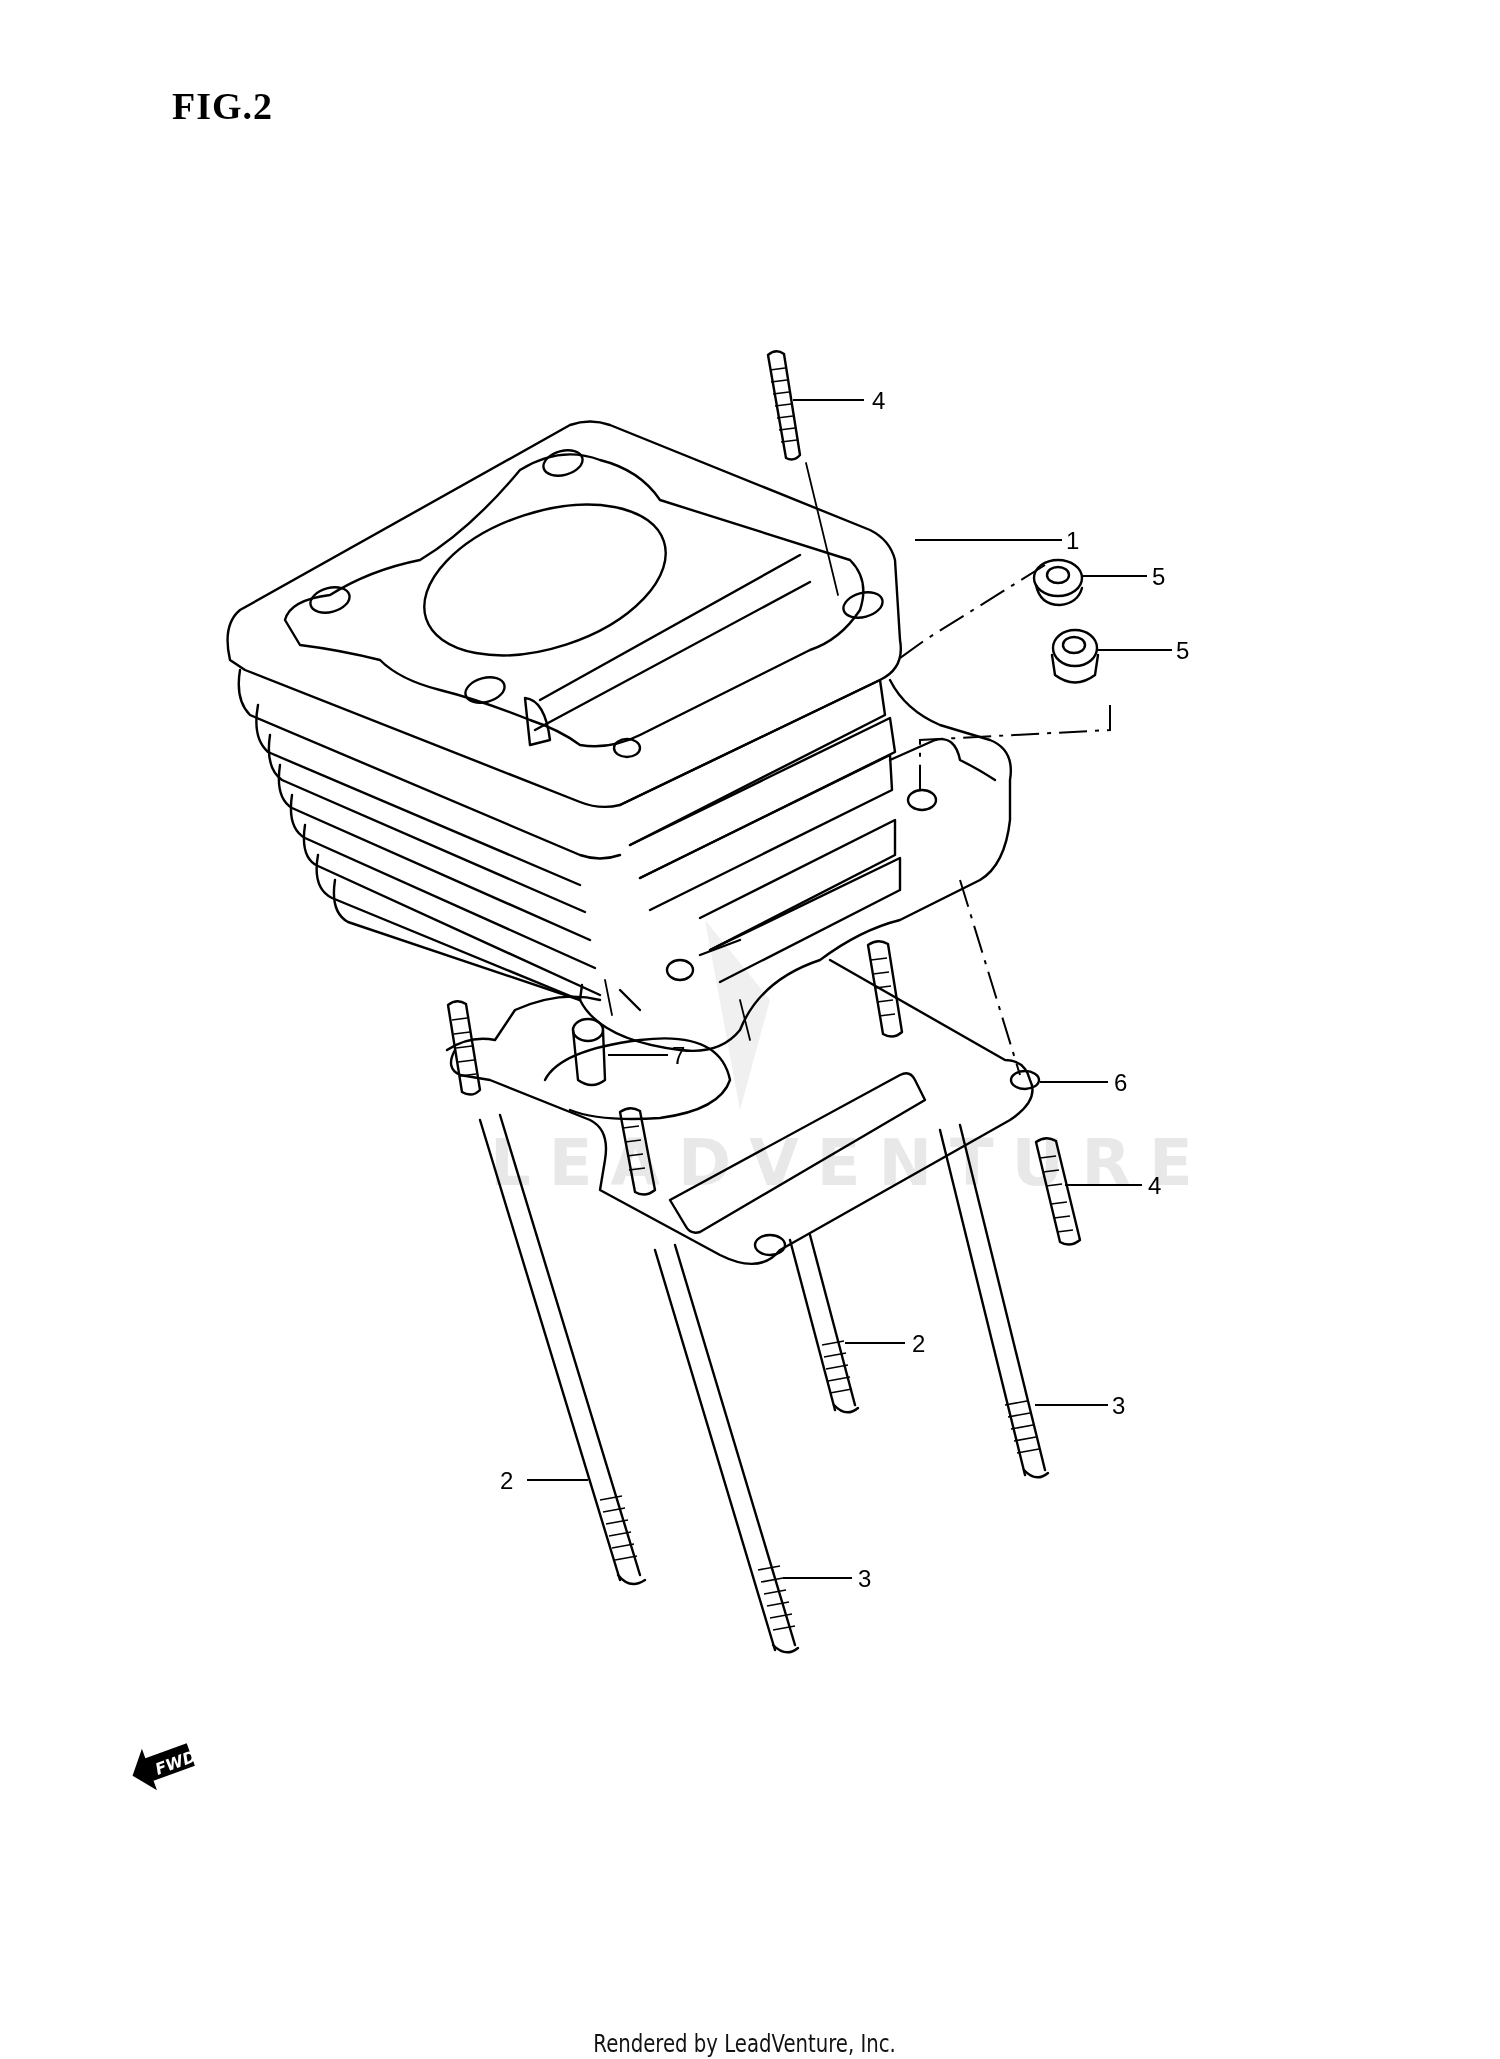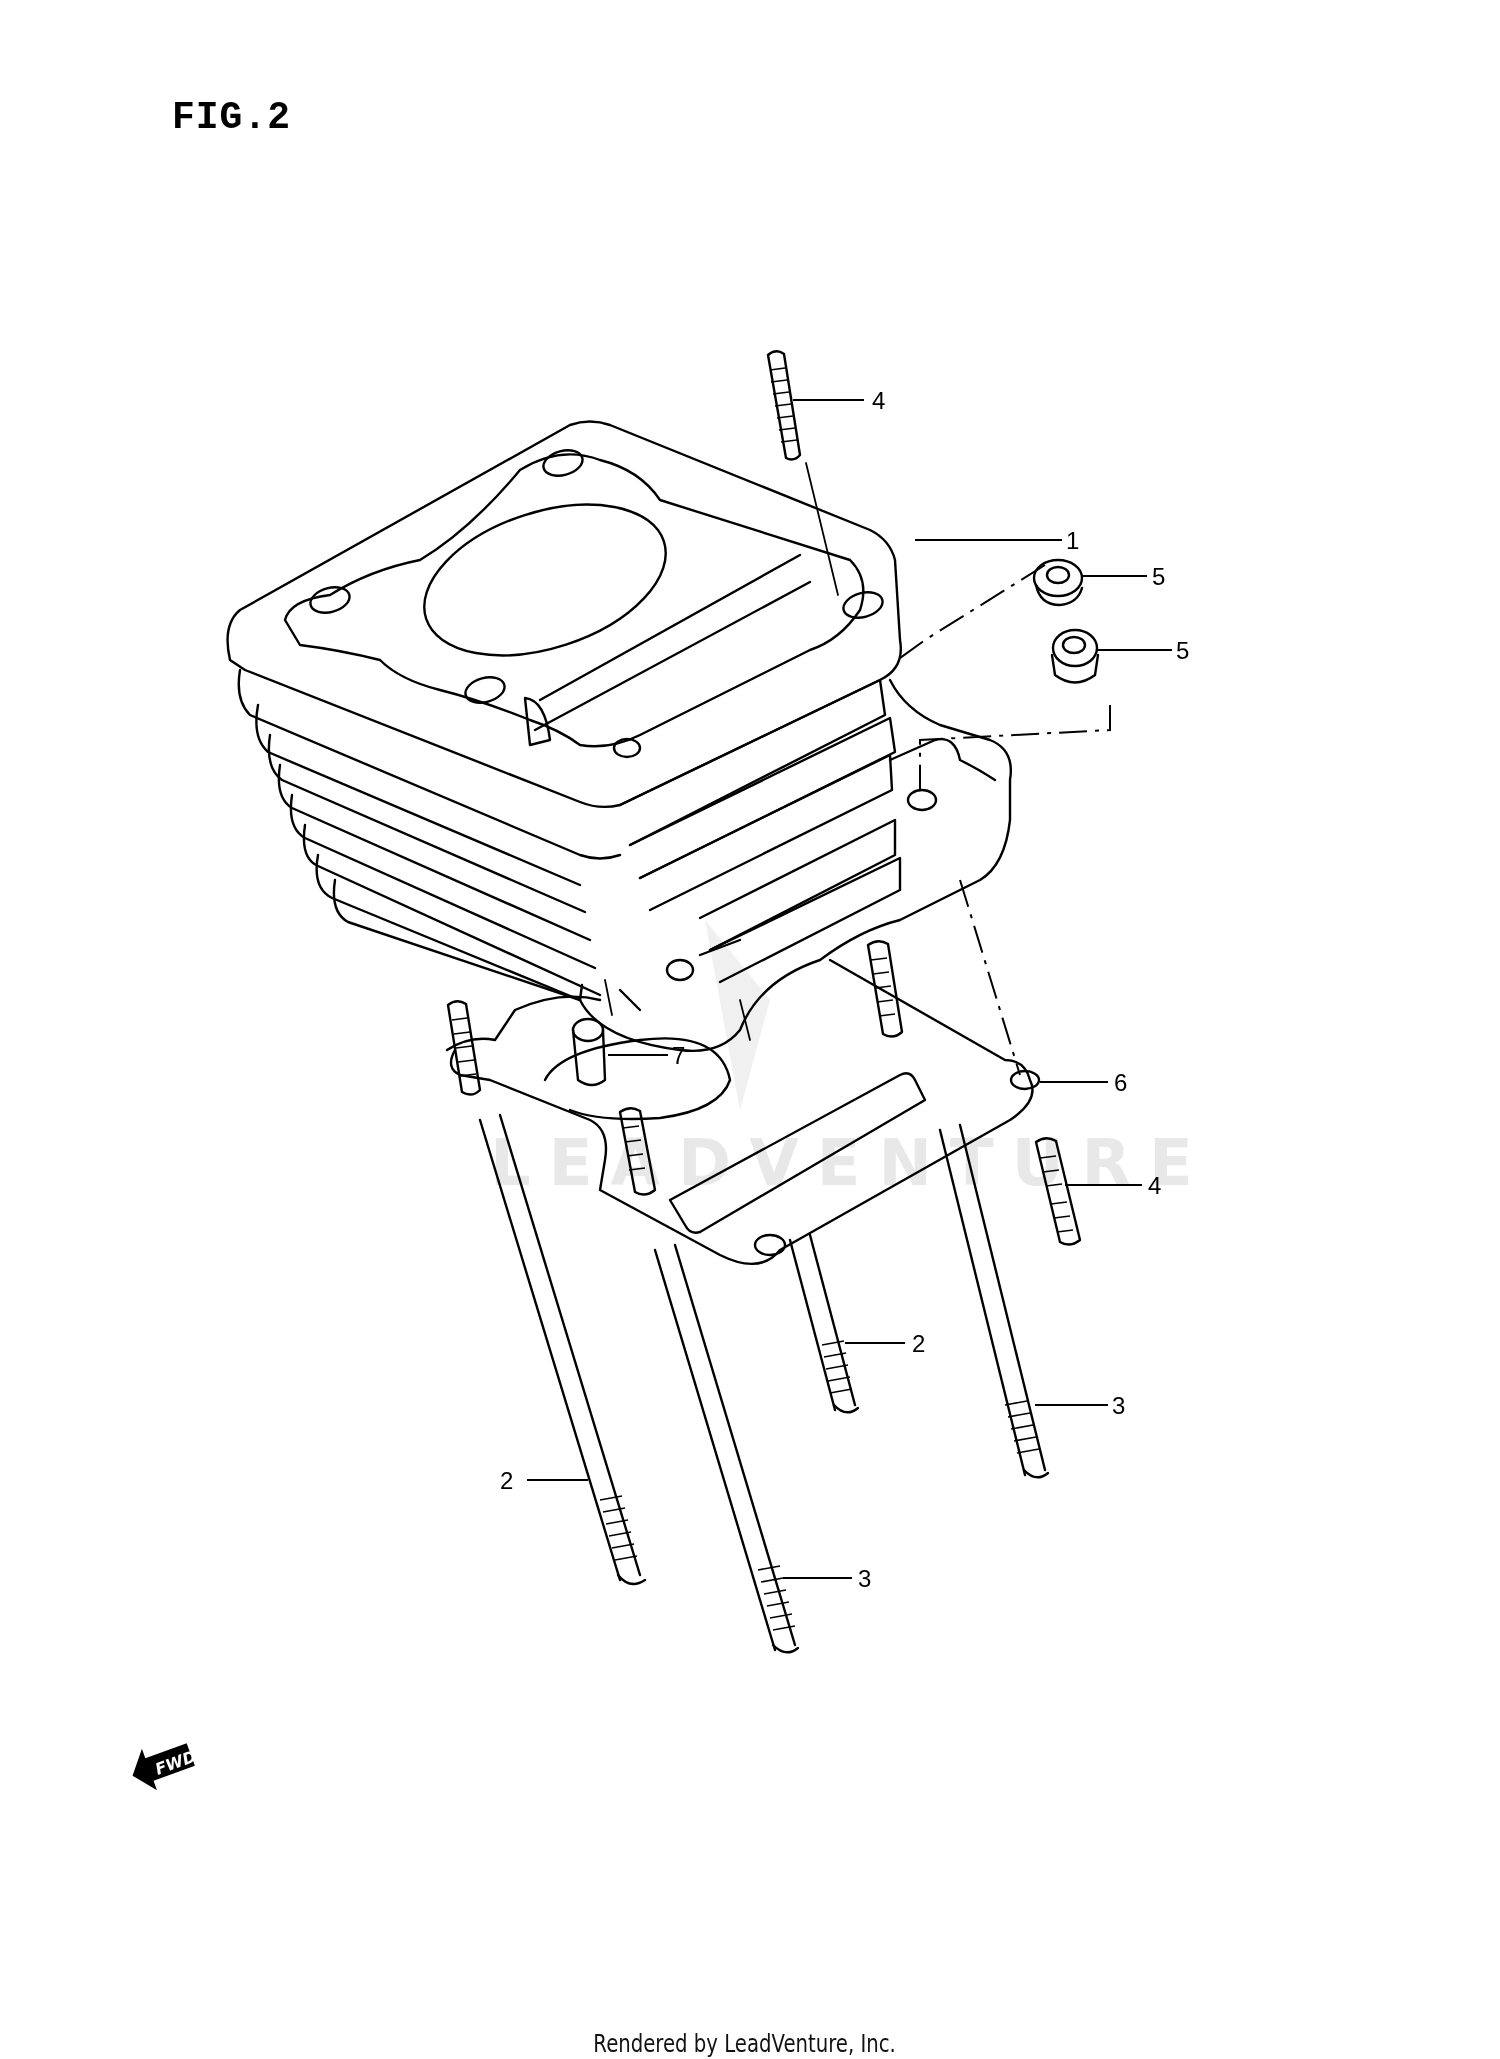--- a/index.html
+++ b/index.html
@@ -1,17 +1,17 @@
 <!DOCTYPE html>
 <html><head>
 <meta charset="utf-8">
 <style>
   html, body { margin: 0; padding: 0; background: #ffffff; }
   body { width: 1500px; height: 2059px; position: relative; overflow: hidden; font-family: "Liberation Sans", sans-serif; }
-  .fig-title { position: absolute; left: 172px; top: 96px; font-family: Liberation Mono, monospace; font-weight: bold; font-size: 38px; letter-spacing: 1px; color: #000; }
+  .fig-title { position: absolute; left: 172px; top: 84px; font-family: Liberation Serif, serif; font-weight: bold; font-size: 38px; letter-spacing: 1px; color: #000; }
   .footer { position: absolute; left: 0; width: 1500px; top: 2030px; text-align: center; font-family: "DejaVu Sans", sans-serif; font-size: 24px; color: #111; transform: scaleX(0.82); transform-origin: 720px 0; }
   svg.diagram { position: absolute; left: 0; top: 0; }
   .ln { fill: none; stroke: #000; stroke-width: 2.4; stroke-linecap: round; stroke-linejoin: round; }
   .thin { fill: none; stroke: #000; stroke-width: 1.8; stroke-linecap: round; }
   .lead { stroke: #000; stroke-width: 2.2; }
   .dash { fill: none; stroke: #000; stroke-width: 2; stroke-dasharray: 28 8 4 8; }
   .callout { font-family: "Liberation Sans", sans-serif; font-size: 24px; fill: #000; }
   .wm { font-family: "DejaVu Sans", sans-serif; font-size: 64px; font-weight: bold; fill: #d9d9d9; letter-spacing: 18px; opacity: 0.6; }
   .thread { stroke: #000; stroke-width: 1.6; }
 </style>

